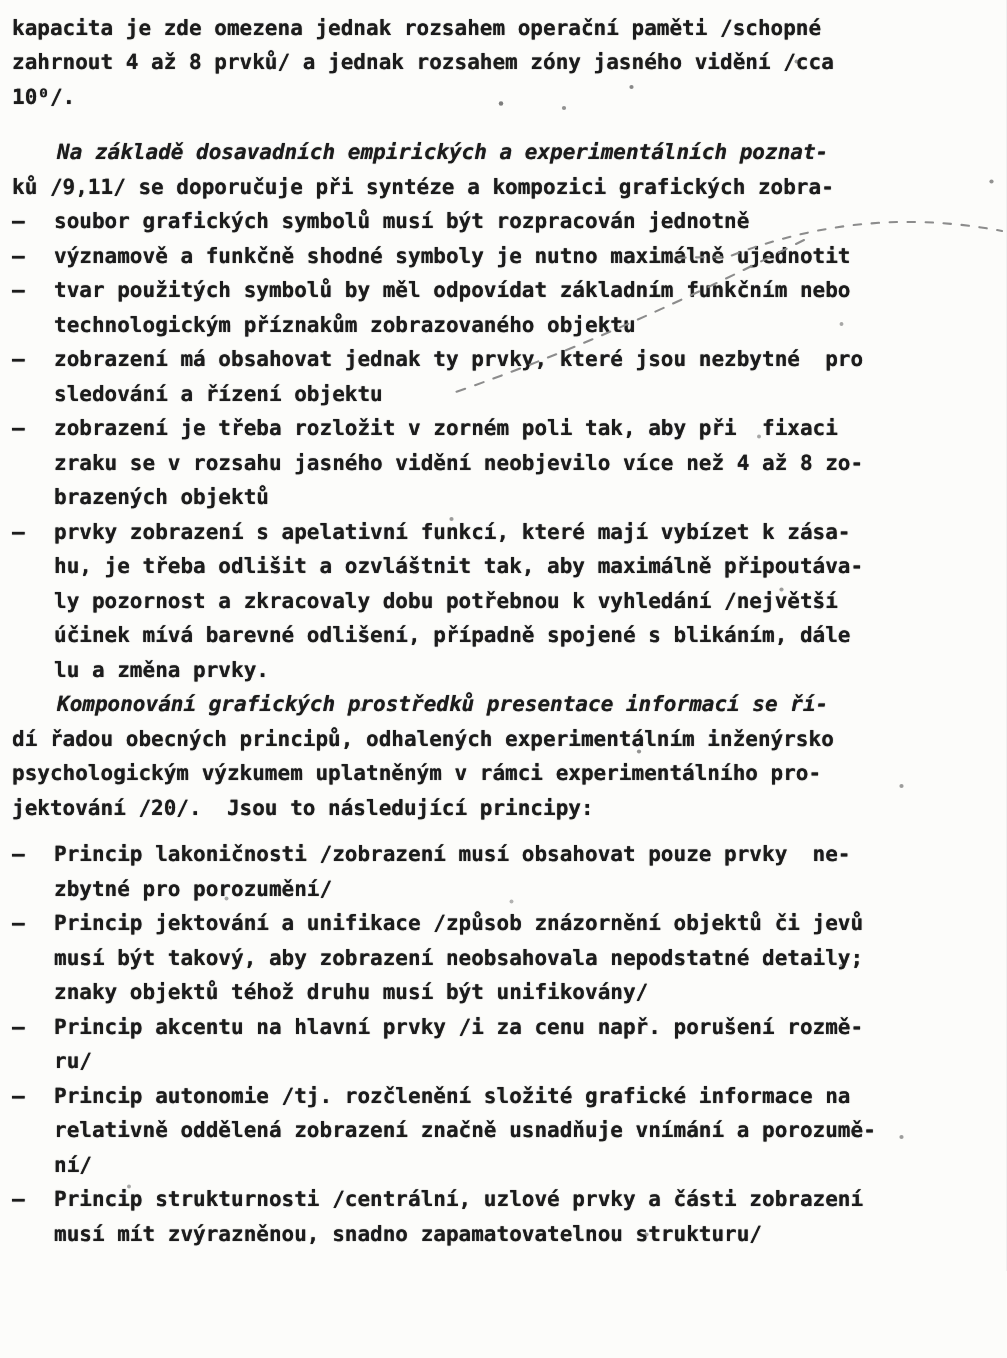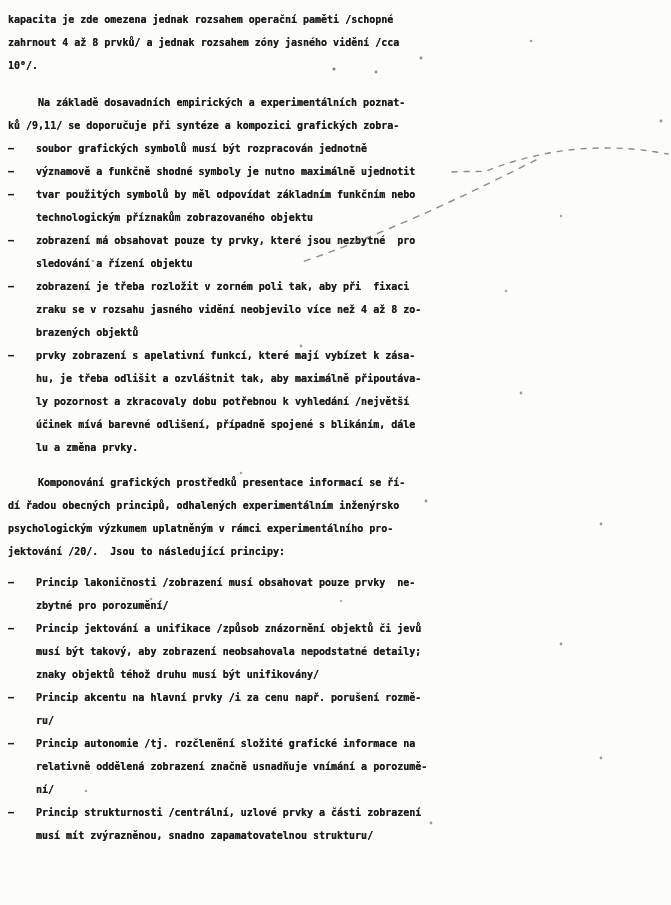--- a/index.html
+++ b/index.html
@@ -9,35 +9,35 @@
   }
   .page {
     position: relative;
     width: 671px;
     height: 905px;
     margin: 0;
     background: #fcfcfa;
     overflow: hidden;
     font-family: "DejaVu Sans Mono", "Liberation Mono", monospace;
     font-weight: bold;
-    font-size: 10px;
+    font-size: 14px;
     line-height: 23px;
     color: #1c1c1c;
     box-sizing: border-box;
     padding: 8px 8px 0 8px;
     text-shadow: 0 0 0.6px rgba(25,25,25,0.85);
   }
   .ln {
     white-space: pre;
     height: 23px;
   }
   .para { margin: 0; }
   .para.p2 { margin-top: 14px; }
-  .para.p3 { margin-top: 12px; }
-  .para .ln.indent { padding-left: 30px; }
+  .para.p3 { }
+  .para .ln.indent { padding-left: 30px; font-style: italic; }
   .blist { margin: 0; }
   .blist.l2 { margin-top: 8px; }
   .bullet {
     position: relative;
     padding-left: 28px;
   }
   .bullet .mark {
     position: absolute;
     left: 0;
     top: 0;
@@ -119,21 +119,21 @@
     </div>
 
     <div class="bullet">
       <span class="mark">–</span>
       <div class="ln">tvar použitých symbolů by měl odpovídat základním funkčním nebo</div>
       <div class="ln">technologickým příznakům zobrazovaného objektu</div>
     </div>
 
     <div class="bullet">
       <span class="mark">–</span>
-      <div class="ln">zobrazení má obsahovat pouze ty prvky, které jsou nezbytné  pro</div>
+      <div class="ln">zobrazení má obsahovat jednak ty prvky, které jsou nezbytné  pro</div>
       <div class="ln">sledování a řízení objektu</div>
     </div>
 
     <div class="bullet">
       <span class="mark">–</span>
       <div class="ln">zobrazení je třeba rozložit v zorném poli tak, aby při  fixaci</div>
       <div class="ln">zraku se v rozsahu jasného vidění neobjevilo více než 4 až 8 zo-</div>
       <div class="ln">brazených objektů</div>
     </div>
 

